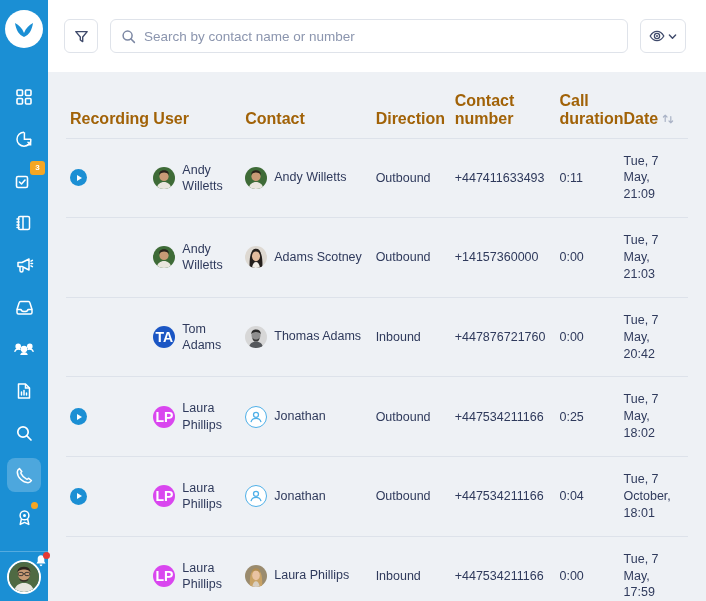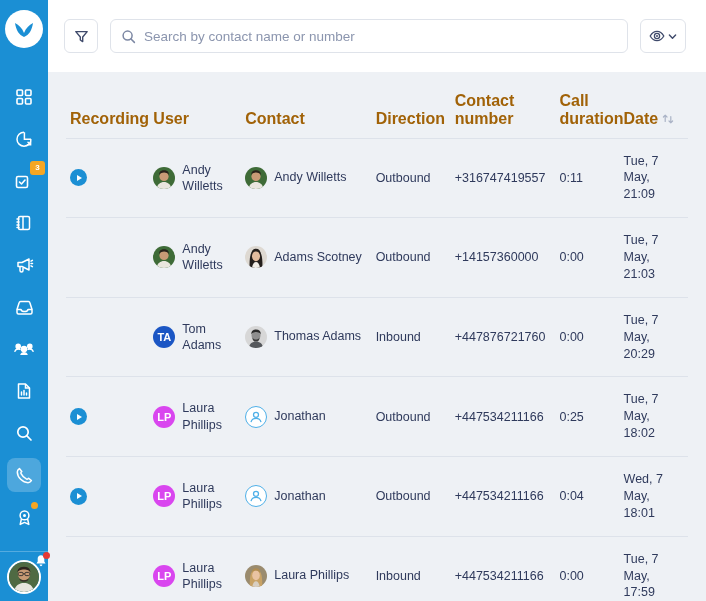--- a/index.html
+++ b/index.html
@@ -169,21 +169,21 @@
     border-top: 3.5px solid transparent;
     border-bottom: 3.5px solid transparent;
     margin-left: 2px;
   }
 
   .person { display: flex; align-items: center; gap: 7px; }
   .ava {
     width: 22px; height: 22px; border-radius: 50%;
     flex: 0 0 22px; overflow: hidden;
     display: flex; align-items: center; justify-content: center;
-    font-size: 11px; font-weight: bold; color: #ffffff;
+    font-size: 14px; font-weight: bold; color: #ffffff;
   }
   .ava.initials-blue { background: #d946ef; }
   .ava.initials-mid  { background: #1b56c4; }
   .ava.outline {
     background: #ffffff;
     border: 1.4px solid #4fb0e8;
     color: #4fb0e8;
   }
   .person-name { line-height: 1.25; }
   .name-stack { line-height: 1.3; }
@@ -396,21 +396,21 @@
                       <rect width="22" height="22" fill="#3e6b37"></rect>
                       <circle cx="11" cy="9.5" r="4.6" fill="#c89a76"></circle>
                       <path d="M6.3 8.2 C6.8 4.8 15.4 4.6 15.8 8.4 C16.2 5.4 14.8 3.2 11 3.2 C7.2 3.2 5.9 5.4 6.3 8.2 Z" fill="#2a231c"></path>
                       <path d="M3.5 22 C4.4 17 7.4 15 11 15 C14.6 15 17.6 17 18.5 22 Z" fill="#e9e6de"></path>
                     </svg>
                   </span>
                   <span class="person-name">Andy Willetts</span>
                 </span>
               </td>
               <td class="c-direction">Outbound</td>
-              <td class="c-number">+316747419557</td>
+              <td class="c-number">+447411633493</td>
               <td class="c-duration">0:11</td>
               <td class="c-date date-cell">Tue, 7 May, 21:09</td>
             </tr>
             <tr>
               <td class="c-recording"></td>
               <td class="c-user">
                 <span class="person">
                   <span class="ava">
                     <svg width="22" height="22" viewBox="0 0 22 22">
                       <rect width="22" height="22" fill="#3e6b37"></rect>
@@ -459,21 +459,21 @@
                       <path d="M7.6 11.8 C8.6 14.2 13.4 14.2 14.4 11.8 C14.8 14 13.2 15.6 11 15.6 C8.8 15.6 7.2 14 7.6 11.8 Z" fill="#3a3a3a"></path>
                       <path d="M3.6 22 C4.5 17.4 7.4 15.4 11 15.4 C14.6 15.4 17.5 17.4 18.4 22 Z" fill="#55585c"></path>
                     </svg>
                   </span>
                   <span class="person-name">Thomas Adams</span>
                 </span>
               </td>
               <td class="c-direction">Inbound</td>
               <td class="c-number">+447876721760</td>
               <td class="c-duration">0:00</td>
-              <td class="c-date date-cell">Tue, 7 May, 20:29</td>
+              <td class="c-date date-cell">Tue, 7 May, 20:42</td>
             </tr>
             <tr>
               <td class="c-recording">
                 <span class="play-btn">
                   <span class="tri"></span>
                 </span>
               </td>
               <td class="c-user">
                 <span class="person">
                   <span class="ava initials-blue">LP</span>
@@ -515,21 +515,21 @@
                       <circle cx="8" cy="5.8" r="2.5"></circle>
                       <path d="M3 13.2 C3.6 10.6 5.6 9.4 8 9.4 C10.4 9.4 12.4 10.6 13 13.2"></path>
                     </svg>
                   </span>
                   <span class="person-name">Jonathan</span>
                 </span>
               </td>
               <td class="c-direction">Outbound</td>
               <td class="c-number">+447534211166</td>
               <td class="c-duration">0:04</td>
-              <td class="c-date date-cell">Wed, 7 May, 18:01</td>
+              <td class="c-date date-cell">Tue, 7 October, 18:01</td>
             </tr>
             <tr>
               <td class="c-recording"></td>
               <td class="c-user">
                 <span class="person">
                   <span class="ava initials-blue">LP</span>
                   <span class="name-stack">Laura Phillips</span>
                 </span>
               </td>
               <td class="c-contact">

